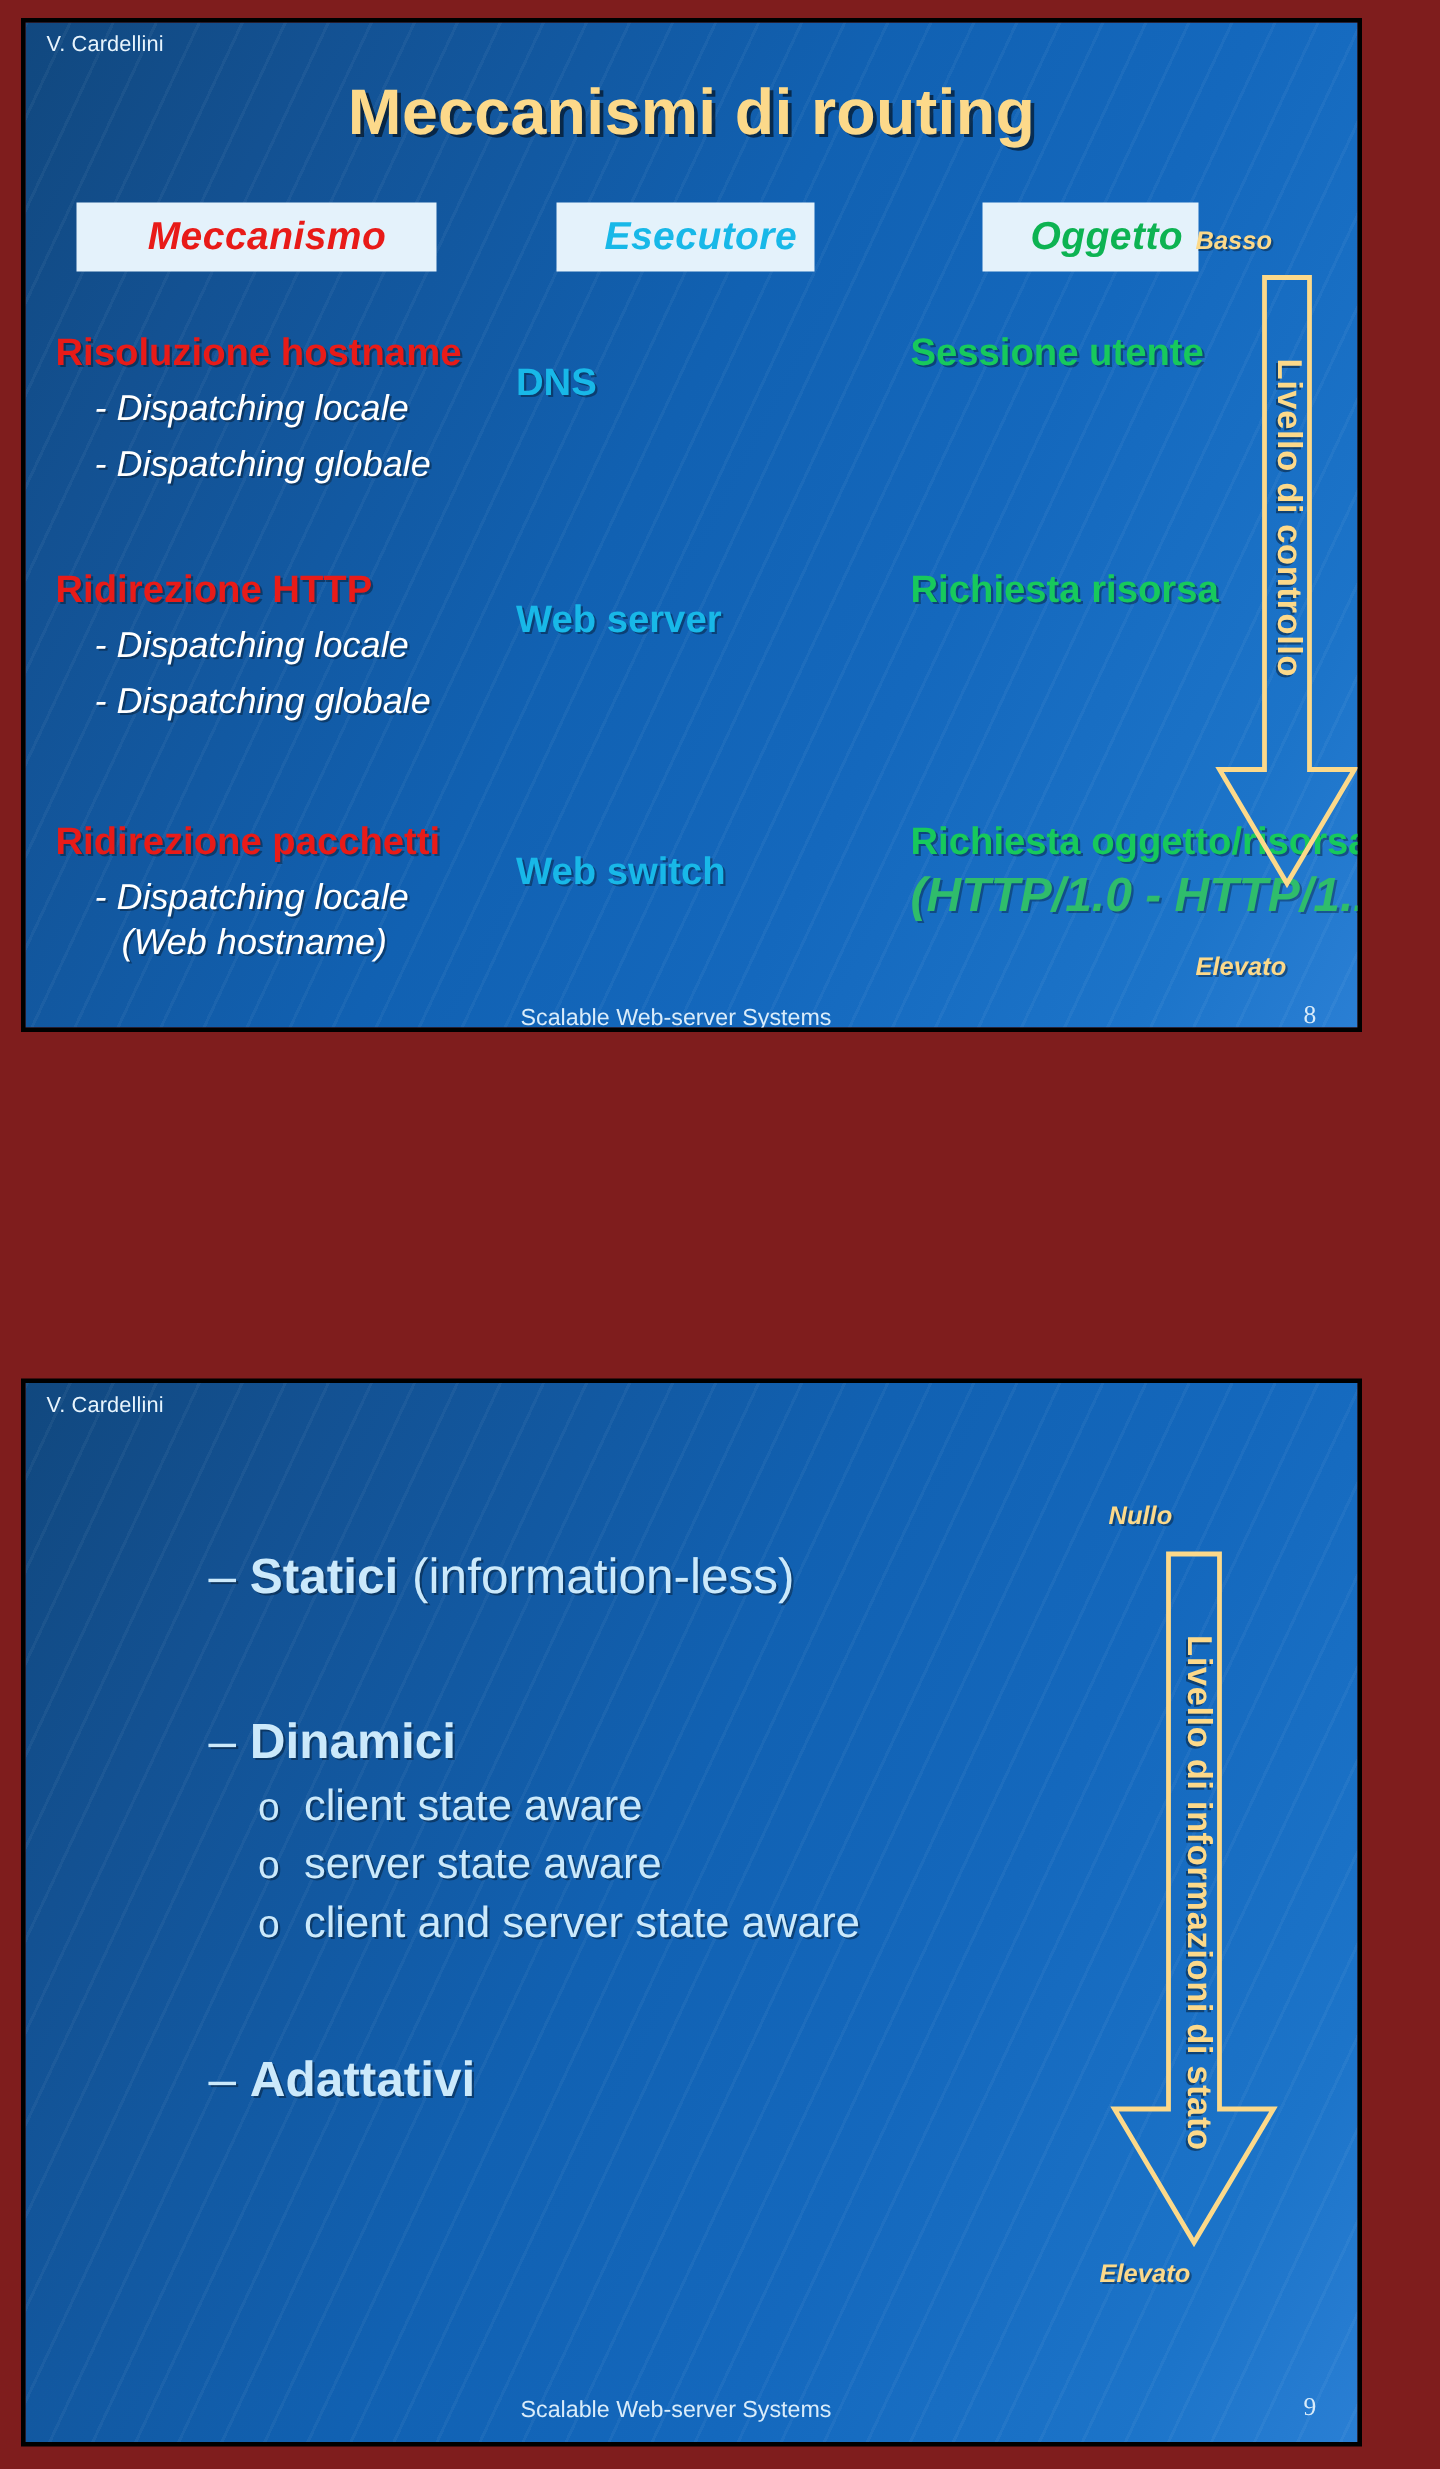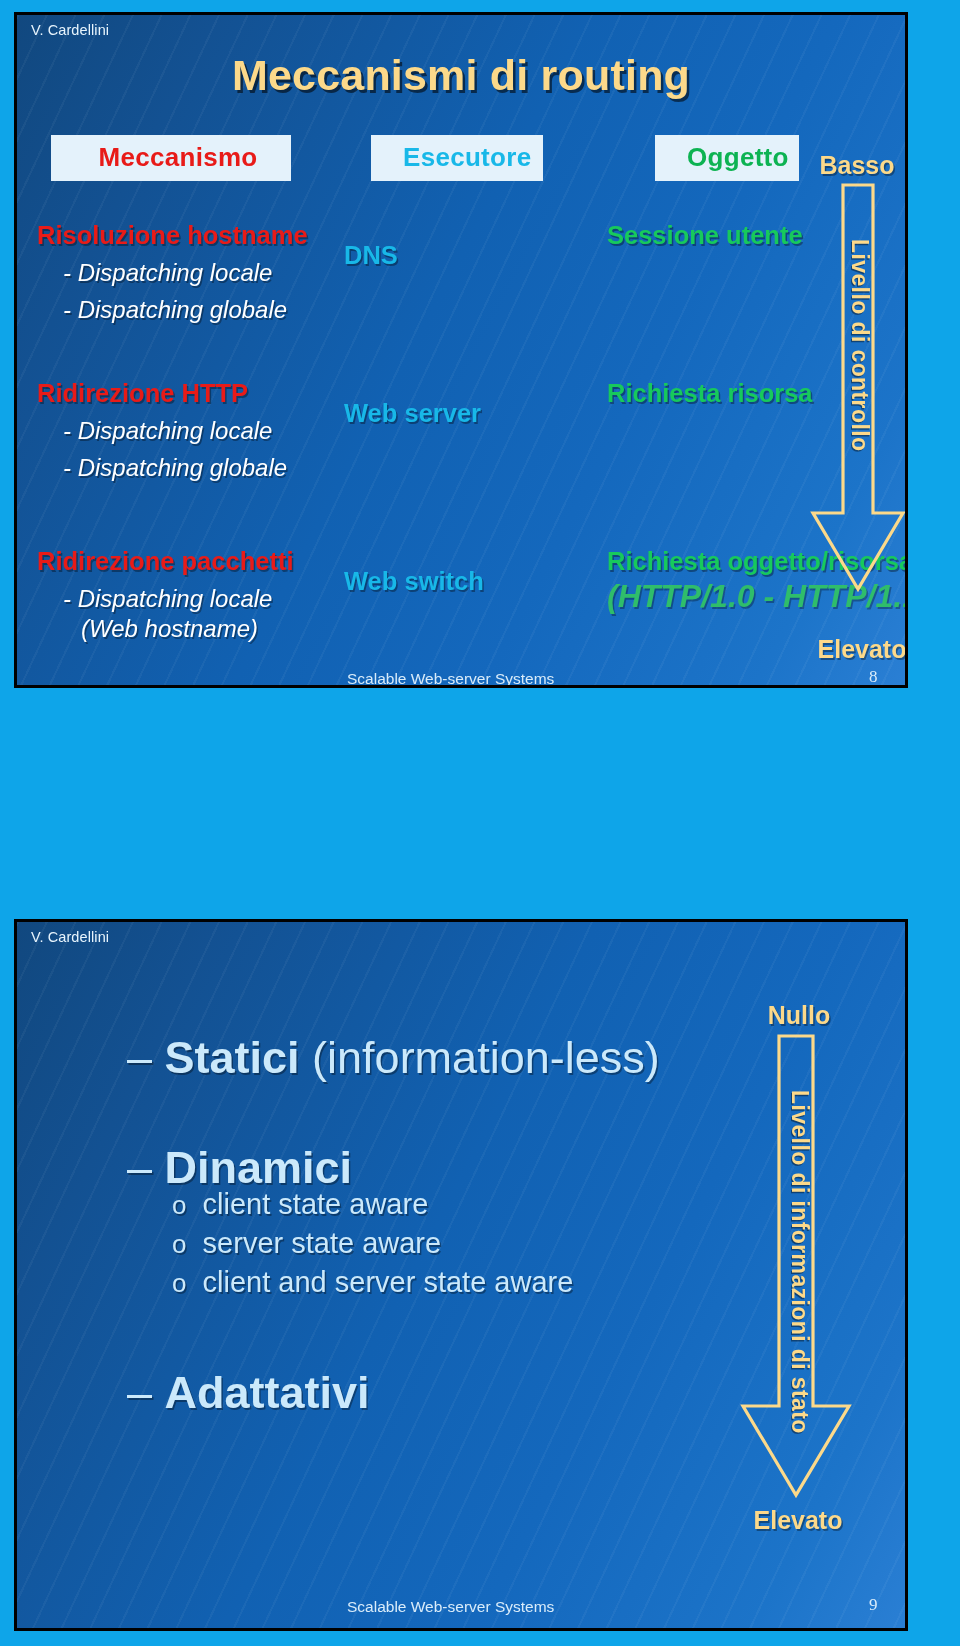--- a/index.html
+++ b/index.html
@@ -7,21 +7,21 @@
     width: 960px;
     height: 1646px;
     background: #ffffff;
     font-family: "Liberation Sans", sans-serif;
     overflow: hidden;
   }
   .page {
     position: relative;
     width: 960px;
     height: 1646px;
-    background: #0ea5e9;
+    background: #7f1d1d;
   }
 
   
   .slide {
     position: absolute;
     left: 14px;
     width: 894px;
     border: 3px solid #000000;
     background:
       repeating-linear-gradient(115deg,
@@ -57,20 +57,21 @@
   #slide1 .slide-title { top: 36px; }
   #slide2 .slide-title { top: 24px; left: 22px; width: 92%; }
 
   
   .chip {
     position: absolute;
     background: #e4f2fb;
     padding: 7px 18px 8px 32px;
     font-size: 26px;
     font-weight: bold;
+    font-style: italic;
     letter-spacing: .3px;
     white-space: nowrap;
   }
   .chip.mech   { left: 34px;  top: 120px; width: 240px; text-align: center; color: #e81b18; }
   .chip.exec   { left: 354px; top: 120px; width: 172px; text-align: center; color: #18b8e8; }
   .chip.obj    { left: 638px; top: 120px; width: 144px; text-align: center; color: #0db352; }
 
   
   .row { position: absolute; left: 0; width: 100%; }
   .col-mech { position: absolute; left: 20px;  width: 330px; }
@@ -101,25 +102,24 @@
     font-size: 24px; font-style: italic; color: #ffffff;
     text-shadow: 1.5px 1.5px 0 rgba(0,0,0,.35);
     margin-left: 26px; margin-top: 9px; white-space: nowrap;
   }
   .sub.indent2 { margin-left: 44px; margin-top: 2px; }
 
   
   .arrow-wrap { position: absolute; }
   .arrow-cap {
     position: absolute;
-    font-size: 25px; font-weight: bold; 
+    font-size: 17px; font-weight: bold; font-style: italic;
     color: #fcd98a;
     text-shadow: 1.5px 1.5px 0 rgba(0,0,0,.35);
     white-space: nowrap;
-    text-align: center;
   }
   .arrow-shape { position: absolute; }
   .arrow-label {
     position: absolute;
     writing-mode: vertical-rl;
     font-size: 23px;
     font-weight: bold;
     color: #fcd98a;
     text-shadow: 1.5px 1.5px 0 rgba(0,0,0,.4);
     white-space: nowrap;
@@ -136,24 +136,25 @@
   .footer-num {
     position: absolute;
     font-size: 17px;
     color: #d9ecfa;
     font-family: "Liberation Serif", serif;
   }
 
   
   .b1 {
     position: absolute;
-    font-size: 45px;
+    font-size: 33px;
     color: #cbe9fb;
     text-shadow: 1.5px 1.5px 0 rgba(0,0,0,.35);
     white-space: nowrap;
+    margin-left: 12px;
   }
   .b1 .dash { color: #cbe9fb; font-weight: normal; }
   .b1 .strong { font-weight: bold; color: #cbe9fb; }
   .b2 {
     position: absolute;
     font-size: 29px;
     color: #cbe9fb;
     text-shadow: 1.5px 1.5px 0 rgba(0,0,0,.35);
     white-space: nowrap;
   }

